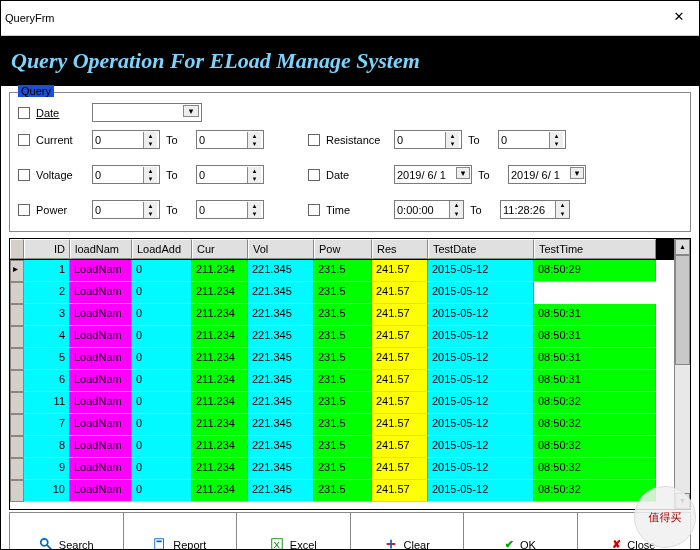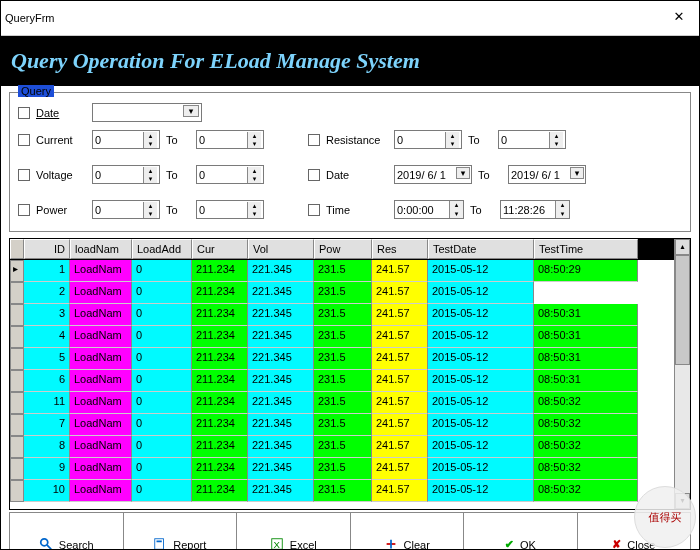--- a/index.html
+++ b/index.html
@@ -39,21 +39,21 @@
 .ghead{border-bottom:1px solid #000}
 .gc.sel{width:14px;background:#d4d0c8}
 .gc.id{width:46px}
 .gc.name{width:62px}
 .gc.add{width:60px}
 .gc.cur{width:56px}
 .gc.vol{width:66px}
 .gc.pow{width:58px}
 .gc.res{width:56px}
 .gc.date{width:106px}
-.gc.time{width:104px}
+.gc.time{width:122px}
 .grow{display:flex;height:22px}
 .grow .gc{border-right:1px solid #888;border-bottom:1px solid #ccc;padding:3px 4px;overflow:hidden;white-space:nowrap}
 .grow .sel{background:#d4d0c8;border:1px solid #888;position:relative}
 .grow.cur .sel::before{content:"▸";position:absolute;left:2px;top:2px;font-size:10px}
 .c-cyan{background:#00faff}
 .c-mag{background:#ff00ff}
 .c-grn{background:#00ff00}
 .c-yel{background:#ffff00}
 .gc.id{text-align:right;}
 .gc.add{text-align:left;padding-right:6px}

